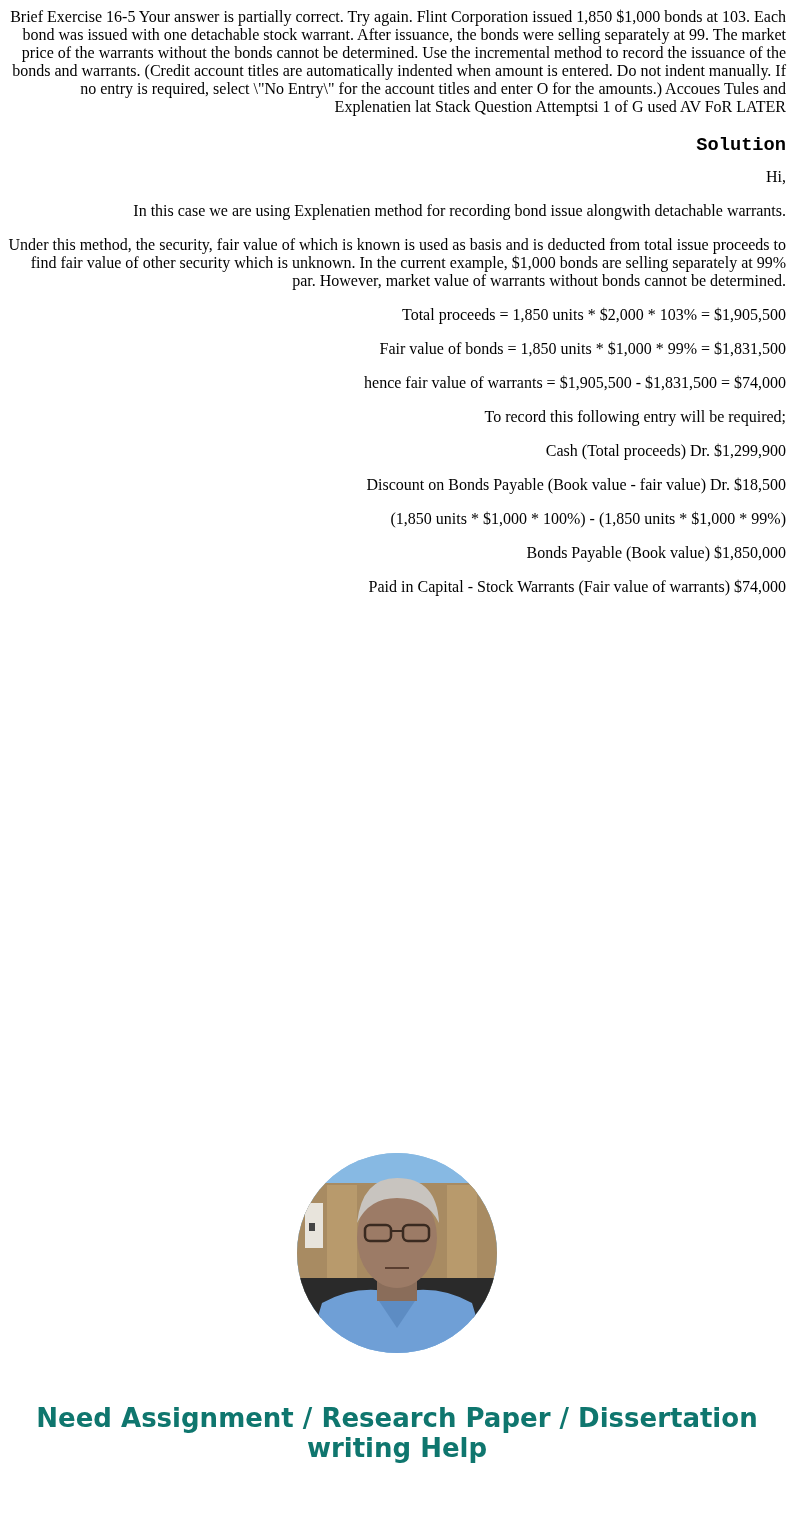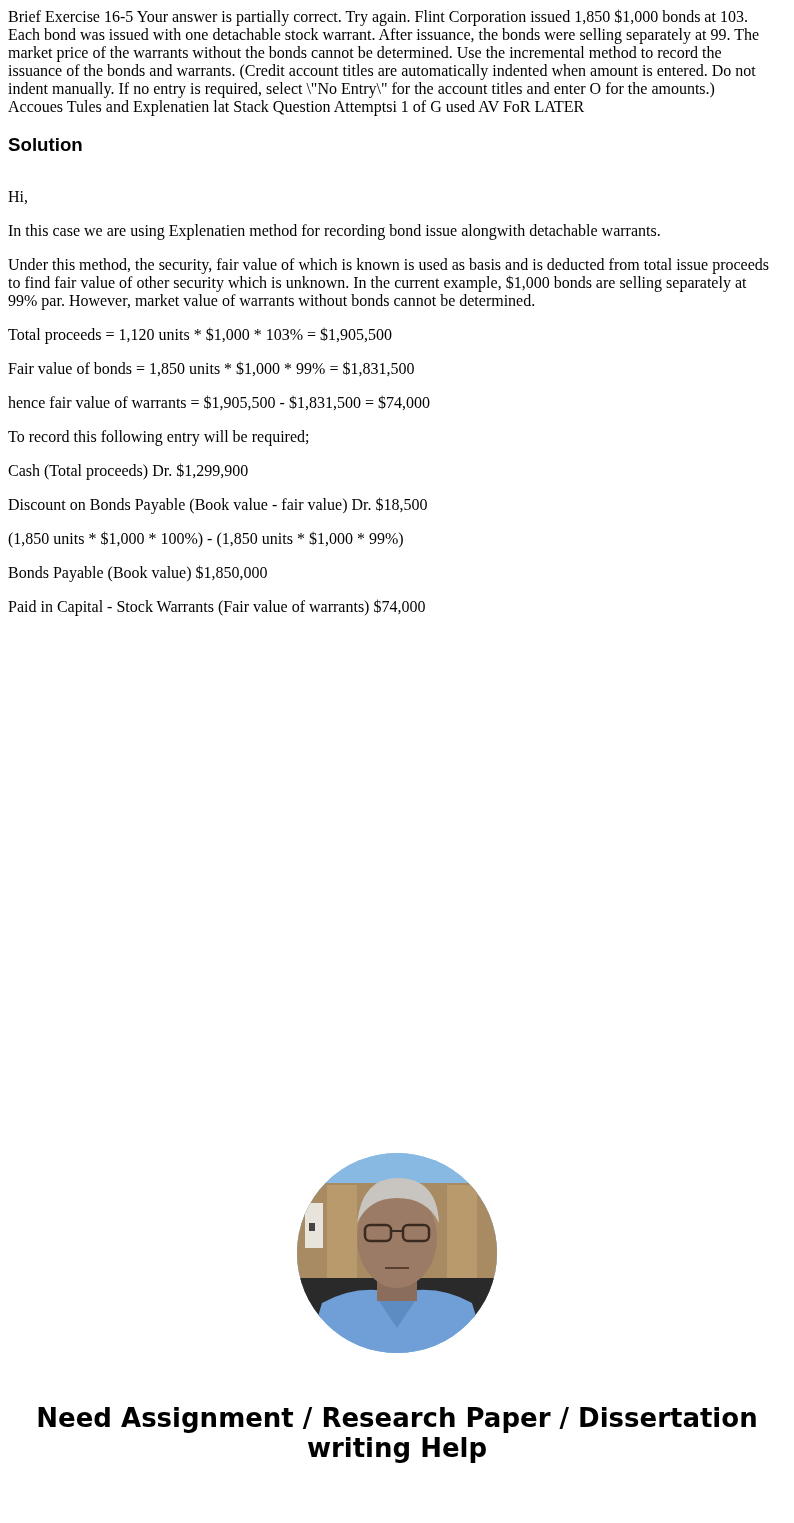--- a/index.html
+++ b/index.html
@@ -11,30 +11,31 @@
       width: 794px;
       height: 1523px;
       position: relative;
       font-family: "Liberation Serif", serif;
       font-size: 16px;
       line-height: 18px;
       color: #000000;
       overflow: hidden;
     }
     .content {
-      padding: 8px 24px 0 8px;
+      padding: 8px 8px 0 8px;
+      text-align: right;
     }
     .question {
       margin: 0;
     }
     h3 {
-      font-family: Liberation Sans, sans-serif;
+      font-family: Liberation Mono, monospace;
       font-size: 18.7px;
       font-weight: bold;
-      margin: 18px 0 32px 0;
+      margin: 18px 0 12px 0;
       line-height: 22px;
     }
     p {
       margin: 4px 0 16px 0;
     }
     .avatar-wrap {
       position: absolute;
       left: 297px;
       top: 1153px;
       width: 200px;
@@ -46,35 +47,35 @@
     .promo {
       position: absolute;
       left: 0;
       top: 1403px;
       width: 794px;
       text-align: center;
       font-family: "DejaVu Sans", sans-serif;
       font-weight: bold;
       font-size: 26px;
       line-height: 30px;
-      color: #000000;
+      color: #0f766e;
     }
   </style>
 </head>
 <body>
 
 <div class="content">
   <p class="question">Brief Exercise 16-5 Your answer is partially correct. Try again. Flint Corporation issued 1,850 $1,000 bonds at 103. Each bond was issued with one detachable stock warrant. After issuance, the bonds were selling separately at 99. The market price of the warrants without the bonds cannot be determined. Use the incremental method to record the issuance of the bonds and warrants. (Credit account titles are automatically indented when amount is entered. Do not indent manually. If no entry is required, select \"No Entry\" for the account titles and enter O for the amounts.) Accoues Tules and Explenatien lat Stack Question Attemptsi 1 of G used AV FoR LATER</p>
 
   <h3>Solution</h3>
 
   <p>Hi,</p>
   <p>In this case we are using Explenatien method for recording bond issue alongwith detachable warrants.</p>
   <p>Under this method, the security, fair value of which is known is used as basis and is deducted from total issue proceeds to find fair value of other security which is unknown. In the current example, $1,000 bonds are selling separately at 99% par. However, market value of warrants without bonds cannot be determined.</p>
-  <p>Total proceeds = 1,120 units * $1,000 * 103% = $1,905,500</p>
+  <p>Total proceeds = 1,850 units * $2,000 * 103% = $1,905,500</p>
   <p>Fair value of bonds = 1,850 units * $1,000 * 99% = $1,831,500</p>
   <p>hence fair value of warrants = $1,905,500 - $1,831,500 = $74,000</p>
   <p>To record this following entry will be required;</p>
   <p>Cash (Total proceeds) Dr. $1,299,900</p>
   <p>Discount on Bonds Payable (Book value - fair value) Dr. $18,500</p>
   <p>(1,850 units * $1,000 * 100%) - (1,850 units * $1,000 * 99%)</p>
   <p>Bonds Payable (Book value) $1,850,000</p>
   <p>Paid in Capital - Stock Warrants (Fair value of warrants) $74,000</p>
 </div>
 

